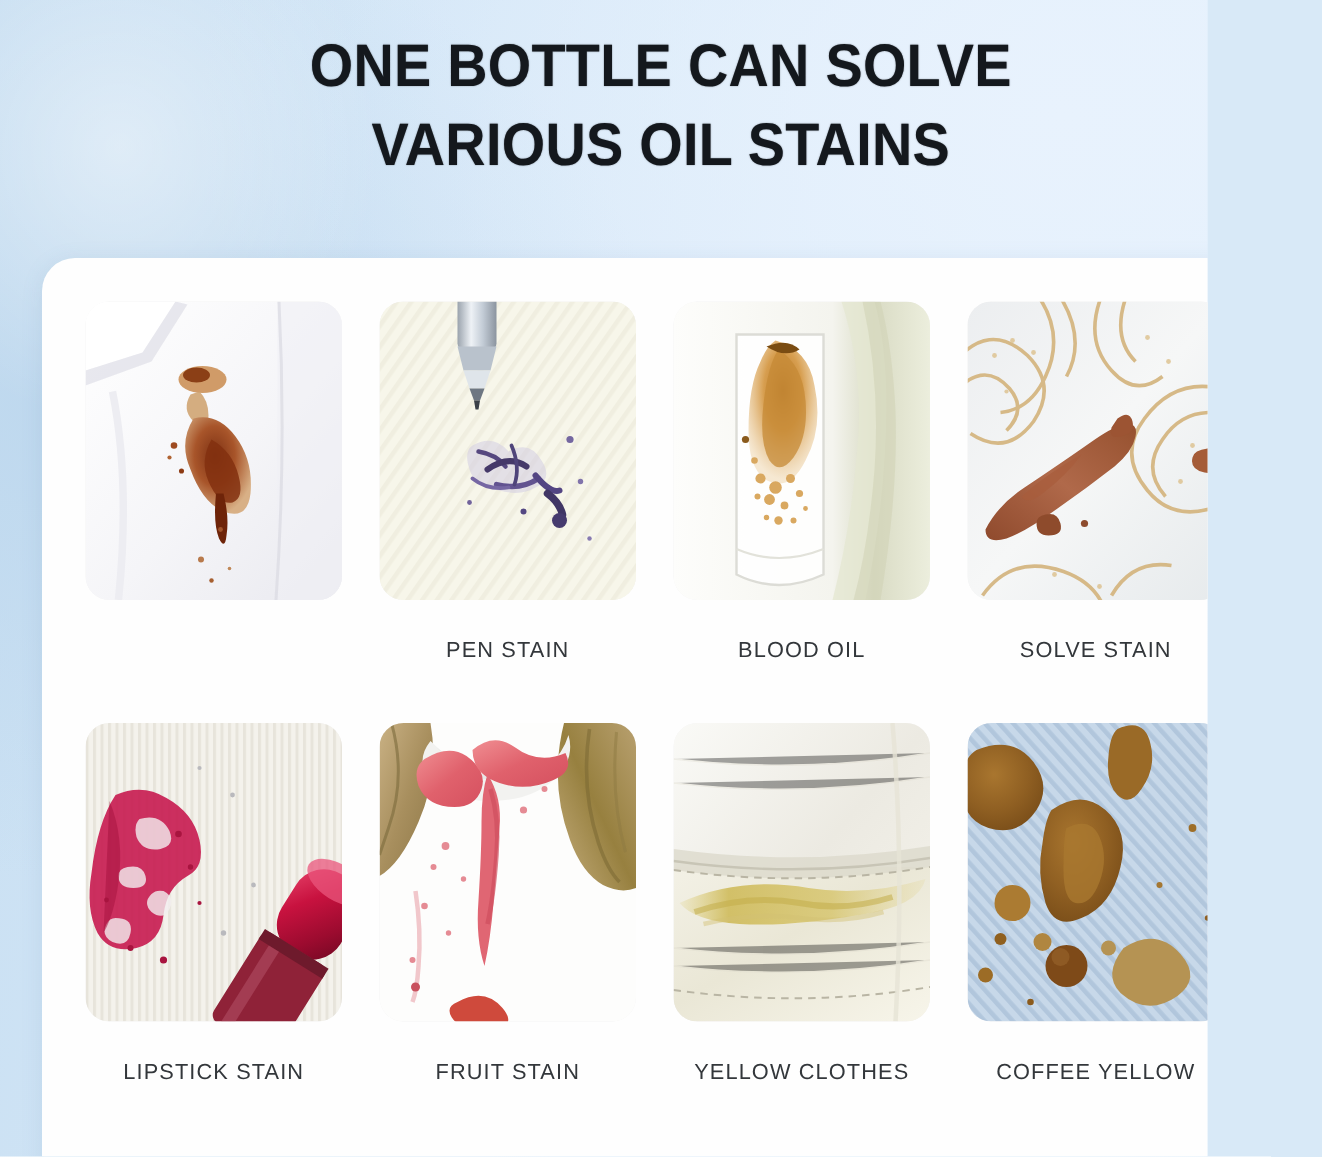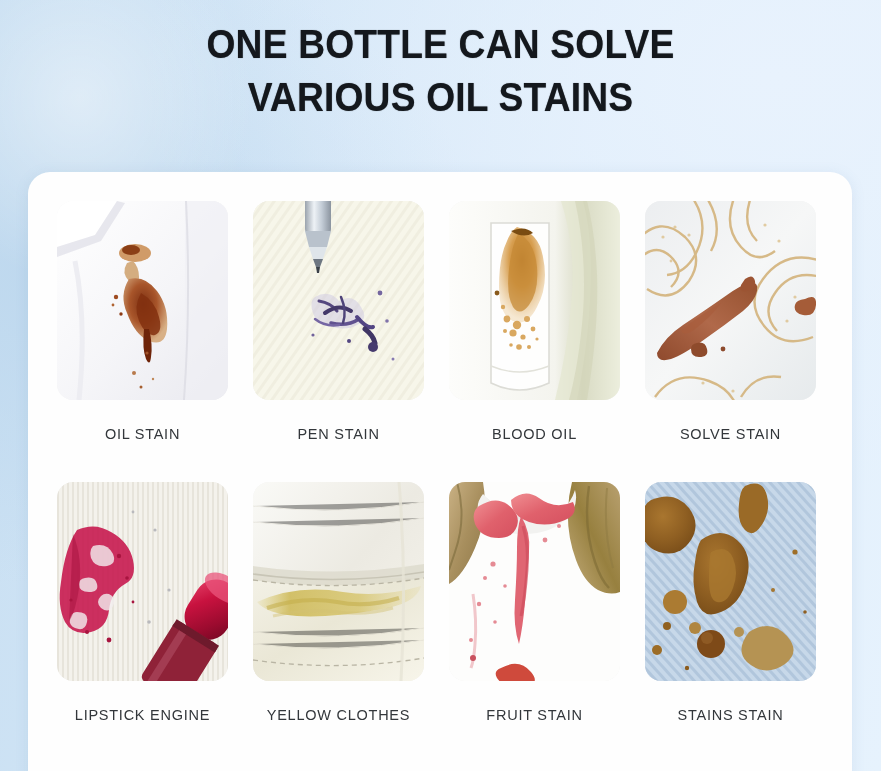--- a/index.html
+++ b/index.html
@@ -8,21 +8,21 @@
   }
   body {
     width: 881px;
     height: 771px;
     overflow: hidden;
     font-family: "Liberation Sans", sans-serif;
     background: #d8e9f7;
   }
   #page {
     position: relative;
-    width: 881px;
+    width: 805px;
     height: 771px;
     overflow: hidden;
     background:
       radial-gradient(120% 90% at 88% 10%, #e8f2fd 0%, rgba(232,242,253,0) 60%),
       radial-gradient(70% 60% at 6% 34%, #bed8ee 0%, rgba(190,216,238,0) 70%),
       linear-gradient(100deg, #c8dff2 0%, #d6e8f8 42%, #e1effc 74%, #e6f2fd 100%);
   }
   #page::before {
     content: "";
     position: absolute;
@@ -142,21 +142,20 @@
               <path d="M92 128 q4 16 2 28 q-1 10 -5 2 q-4 -10 -2 -30 z" fill="#6e2409"></path>
               <circle cx="59" cy="96" r="2.2" fill="#9e4b21"></circle>
               <circle cx="56" cy="104" r="1.4" fill="#b06332"></circle>
               <circle cx="64" cy="113" r="1.7" fill="#8d3a13"></circle>
               <circle cx="90" cy="152" r="1.6" fill="#a1542b"></circle>
               <circle cx="77" cy="172" r="2" fill="#b87a4c"></circle>
               <circle cx="84" cy="186" r="1.5" fill="#a65f30"></circle>
               <circle cx="96" cy="178" r="1.2" fill="#c08858"></circle>
             </svg>
           </div>
-          <div class="caption">OIL STAIN</div>
         </div>
 
         <div class="cell">
           <div class="thumb">
             <svg viewBox="0 0 171 199" preserveAspectRatio="xMidYMid slice">
               <defs>
                 <pattern id="twill" width="8" height="8" patternUnits="userSpaceOnUse" patternTransform="rotate(35)">
                   <rect width="8" height="8" fill="#f6f5e8"></rect>
                   <rect width="3" height="8" fill="#eceadb"></rect>
                 </pattern>
@@ -340,65 +339,21 @@
               </g>
               <g transform="rotate(32 140 150)">
                 <rect x="118" y="92" width="46" height="62" rx="22" fill="url(#lipBody)"></rect>
                 <ellipse cx="141" cy="98" rx="23" ry="12" fill="#e9557c" opacity=".75"></ellipse>
                 <rect x="116" y="150" width="50" height="70" rx="6" fill="#8f2238"></rect>
                 <rect x="116" y="150" width="50" height="8" fill="#6e1a2c"></rect>
                 <rect x="124" y="158" width="8" height="60" fill="#b8566c" opacity=".5"></rect>
               </g>
             </svg>
           </div>
-          <div class="caption">LIPSTICK ENGINE</div>
-        </div>
-
-        <div class="cell">
-          <div class="thumb">
-            <svg viewBox="0 0 171 199" preserveAspectRatio="xMidYMid slice">
-              <defs>
-                <linearGradient id="g6top" x1="0" y1="0" x2="1" y2="1">
-                  <stop offset="0" stop-color="#fafaf7"></stop>
-                  <stop offset=".5" stop-color="#eceae2"></stop>
-                  <stop offset="1" stop-color="#f6f4ec"></stop>
-                </linearGradient>
-                <linearGradient id="g6bot" x1="0" y1="0" x2="1" y2="1">
-                  <stop offset="0" stop-color="#f3f1e6"></stop>
-                  <stop offset=".45" stop-color="#eae7d6"></stop>
-                  <stop offset="1" stop-color="#f7f5ea"></stop>
-                </linearGradient>
-                <linearGradient id="g6yel" x1="0" y1="0" x2="1" y2="0">
-                  <stop offset="0" stop-color="#d9c764" stop-opacity=".15"></stop>
-                  <stop offset=".2" stop-color="#cdb853" stop-opacity=".85"></stop>
-                  <stop offset=".62" stop-color="#d6c46a" stop-opacity=".8"></stop>
-                  <stop offset="1" stop-color="#e3d79c" stop-opacity=".25"></stop>
-                </linearGradient>
-              </defs>
-              <rect width="171" height="199" fill="url(#g6top)"></rect>
-              <rect y="96" width="171" height="103" fill="url(#g6bot)"></rect>
-              <path d="M0 84 q86 12 171 -2 v14 q-86 14 -171 2 z" fill="#dcd9cc" opacity=".8"></path>
-              <path d="M0 92 q86 12 171 -2" stroke="#c8c5b6" stroke-width="1.6" fill="none"></path>
-              <g stroke="#b9b5a4" stroke-width="1.3" stroke-dasharray="5 4" fill="none">
-                <path d="M0 98 q86 12 171 -2"></path>
-                <path d="M0 178 q86 12 171 -2"></path>
-              </g>
-              <path d="M4 120 q40 -18 86 -10 q38 6 78 -6 q-4 18 -44 24 q-48 8 -80 6 q-30 -2 -40 -14 z" fill="url(#g6yel)"></path>
-              <path d="M14 126 q36 -12 70 -6 q30 6 62 -4" stroke="#c2ad49" stroke-width="4" fill="none" opacity=".55"></path>
-              <path d="M20 134 q34 -8 64 -4 q28 4 56 -4" stroke="#d3c173" stroke-width="3" fill="none" opacity=".45"></path>
-              <g opacity=".35" stroke="#ddd9cc" stroke-width="1">
-                <path d="M0 150 q86 10 171 -4"></path>
-                <path d="M0 162 q86 10 171 -4"></path>
-                <path d="M0 40 q86 10 171 -4"></path>
-                <path d="M0 24 q86 10 171 -4"></path>
-              </g>
-              <path d="M146 0 q8 96 2 199" stroke="#e6e3d6" stroke-width="3" fill="none" opacity=".8"></path>
-            </svg>
-          </div>
-          <div class="caption">YELLOW CLOTHES</div>
+          <div class="caption">LIPSTICK STAIN</div>
         </div>
 
         <div class="cell">
           <div class="thumb">
             <svg viewBox="0 0 171 199" preserveAspectRatio="xMidYMid slice">
               <defs>
                 <linearGradient id="hairL" x1="0" y1="0" x2="1" y2="1">
                   <stop offset="0" stop-color="#c9b184"></stop>
                   <stop offset=".5" stop-color="#a88f5e"></stop>
                   <stop offset="1" stop-color="#8d7747"></stop>
@@ -441,20 +396,64 @@
               <path d="M52 186 q18 -10 30 4 q10 12 -6 14 q-22 2 -28 -8 q-4 -7 4 -10 z" fill="#cf4a3c"></path>
             </svg>
           </div>
           <div class="caption">FRUIT STAIN</div>
         </div>
 
         <div class="cell">
           <div class="thumb">
             <svg viewBox="0 0 171 199" preserveAspectRatio="xMidYMid slice">
               <defs>
+                <linearGradient id="g6top" x1="0" y1="0" x2="1" y2="1">
+                  <stop offset="0" stop-color="#fafaf7"></stop>
+                  <stop offset=".5" stop-color="#eceae2"></stop>
+                  <stop offset="1" stop-color="#f6f4ec"></stop>
+                </linearGradient>
+                <linearGradient id="g6bot" x1="0" y1="0" x2="1" y2="1">
+                  <stop offset="0" stop-color="#f3f1e6"></stop>
+                  <stop offset=".45" stop-color="#eae7d6"></stop>
+                  <stop offset="1" stop-color="#f7f5ea"></stop>
+                </linearGradient>
+                <linearGradient id="g6yel" x1="0" y1="0" x2="1" y2="0">
+                  <stop offset="0" stop-color="#d9c764" stop-opacity=".15"></stop>
+                  <stop offset=".2" stop-color="#cdb853" stop-opacity=".85"></stop>
+                  <stop offset=".62" stop-color="#d6c46a" stop-opacity=".8"></stop>
+                  <stop offset="1" stop-color="#e3d79c" stop-opacity=".25"></stop>
+                </linearGradient>
+              </defs>
+              <rect width="171" height="199" fill="url(#g6top)"></rect>
+              <rect y="96" width="171" height="103" fill="url(#g6bot)"></rect>
+              <path d="M0 84 q86 12 171 -2 v14 q-86 14 -171 2 z" fill="#dcd9cc" opacity=".8"></path>
+              <path d="M0 92 q86 12 171 -2" stroke="#c8c5b6" stroke-width="1.6" fill="none"></path>
+              <g stroke="#b9b5a4" stroke-width="1.3" stroke-dasharray="5 4" fill="none">
+                <path d="M0 98 q86 12 171 -2"></path>
+                <path d="M0 178 q86 12 171 -2"></path>
+              </g>
+              <path d="M4 120 q40 -18 86 -10 q38 6 78 -6 q-4 18 -44 24 q-48 8 -80 6 q-30 -2 -40 -14 z" fill="url(#g6yel)"></path>
+              <path d="M14 126 q36 -12 70 -6 q30 6 62 -4" stroke="#c2ad49" stroke-width="4" fill="none" opacity=".55"></path>
+              <path d="M20 134 q34 -8 64 -4 q28 4 56 -4" stroke="#d3c173" stroke-width="3" fill="none" opacity=".45"></path>
+              <g opacity=".35" stroke="#ddd9cc" stroke-width="1">
+                <path d="M0 150 q86 10 171 -4"></path>
+                <path d="M0 162 q86 10 171 -4"></path>
+                <path d="M0 40 q86 10 171 -4"></path>
+                <path d="M0 24 q86 10 171 -4"></path>
+              </g>
+              <path d="M146 0 q8 96 2 199" stroke="#e6e3d6" stroke-width="3" fill="none" opacity=".8"></path>
+            </svg>
+          </div>
+          <div class="caption">YELLOW CLOTHES</div>
+        </div>
+
+        <div class="cell">
+          <div class="thumb">
+            <svg viewBox="0 0 171 199" preserveAspectRatio="xMidYMid slice">
+              <defs>
                 <pattern id="denim" width="7" height="7" patternUnits="userSpaceOnUse" patternTransform="rotate(-42)">
                   <rect width="7" height="7" fill="#c3d6e8"></rect>
                   <rect width="3" height="7" fill="#a8c0d8"></rect>
                 </pattern>
                 <radialGradient id="cf" cx="40%" cy="35%" r="70%">
                   <stop offset="0" stop-color="#a9762f"></stop>
                   <stop offset=".6" stop-color="#8f5f22"></stop>
                   <stop offset="1" stop-color="#7a4e19"></stop>
                 </radialGradient>
               </defs>
@@ -471,19 +470,19 @@
               <circle cx="66" cy="162" r="14" fill="#7e4a18"></circle>
               <circle cx="62" cy="156" r="6" fill="#96612a" opacity=".7"></circle>
               <path d="M104 150 q22 -14 38 4 q14 16 -2 28 q-20 14 -38 -2 q-12 -12 2 -30 z" fill="#b59353"></path>
               <circle cx="94" cy="150" r="5" fill="#b59353"></circle>
               <circle cx="150" cy="70" r="2.6" fill="#9e6e28"></circle>
               <circle cx="128" cy="108" r="2" fill="#a57731"></circle>
               <circle cx="160" cy="130" r="1.8" fill="#8f5f22"></circle>
               <circle cx="42" cy="186" r="2.2" fill="#8b5b1d"></circle>
             </svg>
           </div>
-          <div class="caption">STAINS STAIN</div>
+          <div class="caption">COFFEE YELLOW</div>
         </div>
 
       </div>
     </div>
   </div>
 </div>
 
 </body></html>

